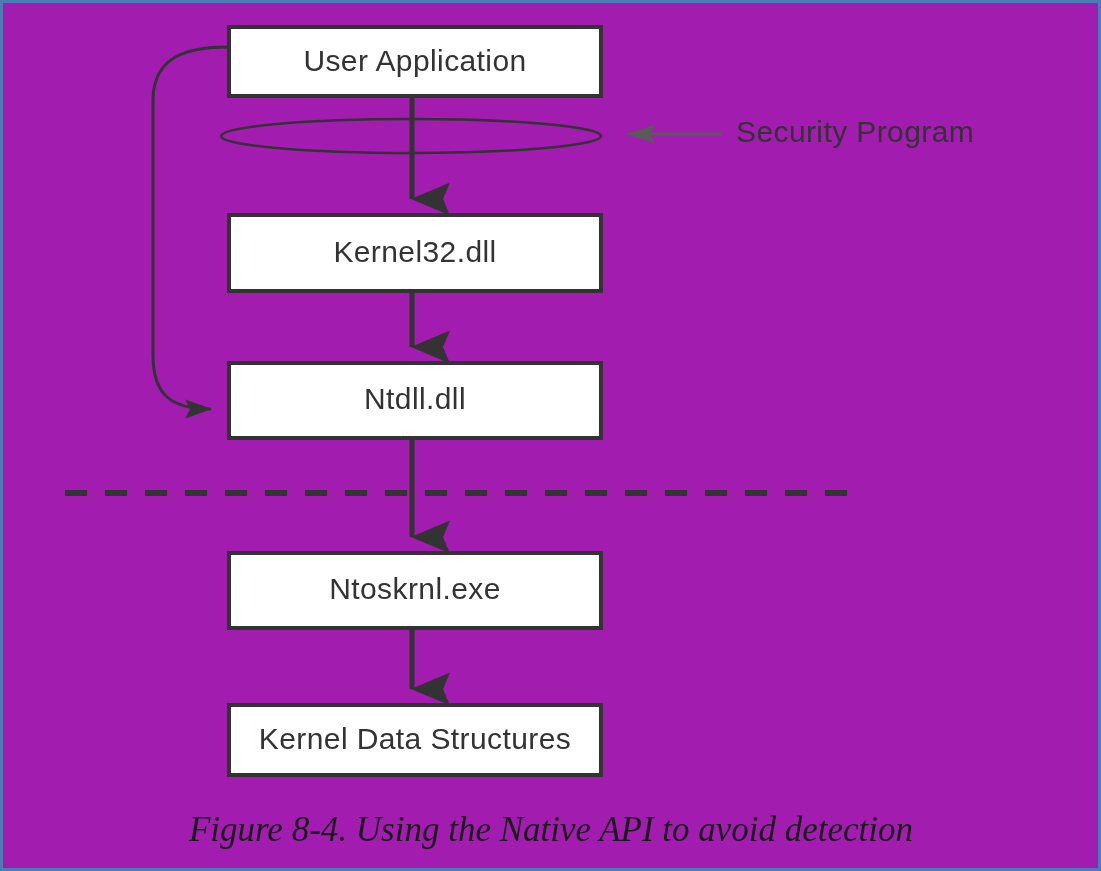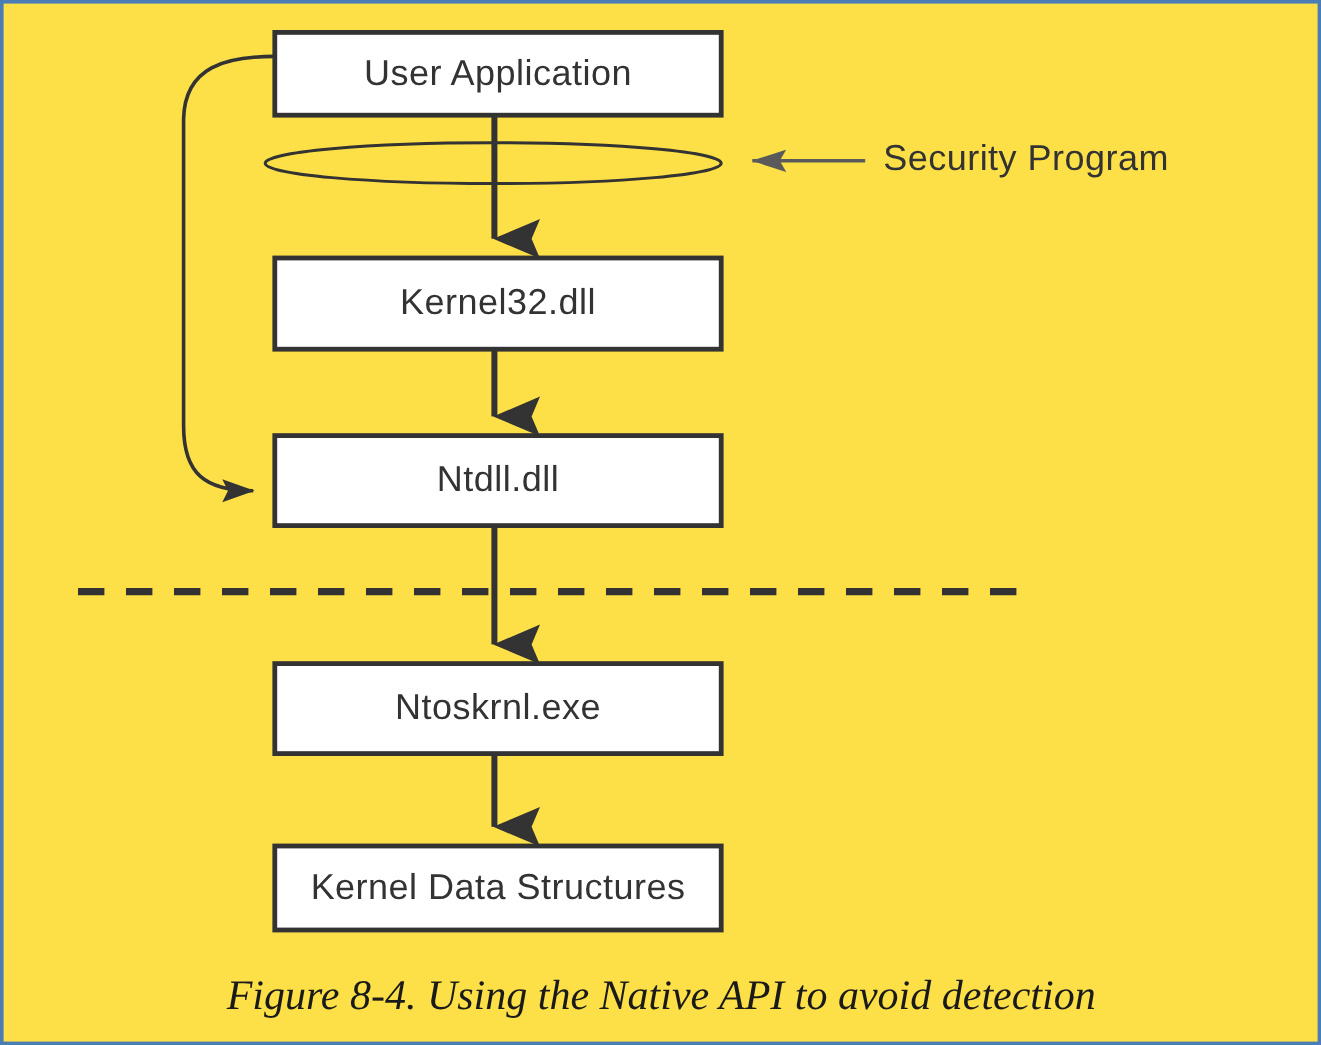--- a/index.html
+++ b/index.html
@@ -10,21 +10,21 @@
   }
   body {
     font-family: "Liberation Sans", sans-serif;
   }
   #figure-frame {
     position: relative;
     width: 1101px;
     height: 871px;
     box-sizing: border-box;
     border: 3px solid #4a7db5;
-    background: #fde047;
+    background: #a21caf;
     overflow: hidden;
   }
   #diagram-svg {
     position: absolute;
     left: 0;
     top: 0;
     width: 1101px;
     height: 871px;
     display: block;
   }

